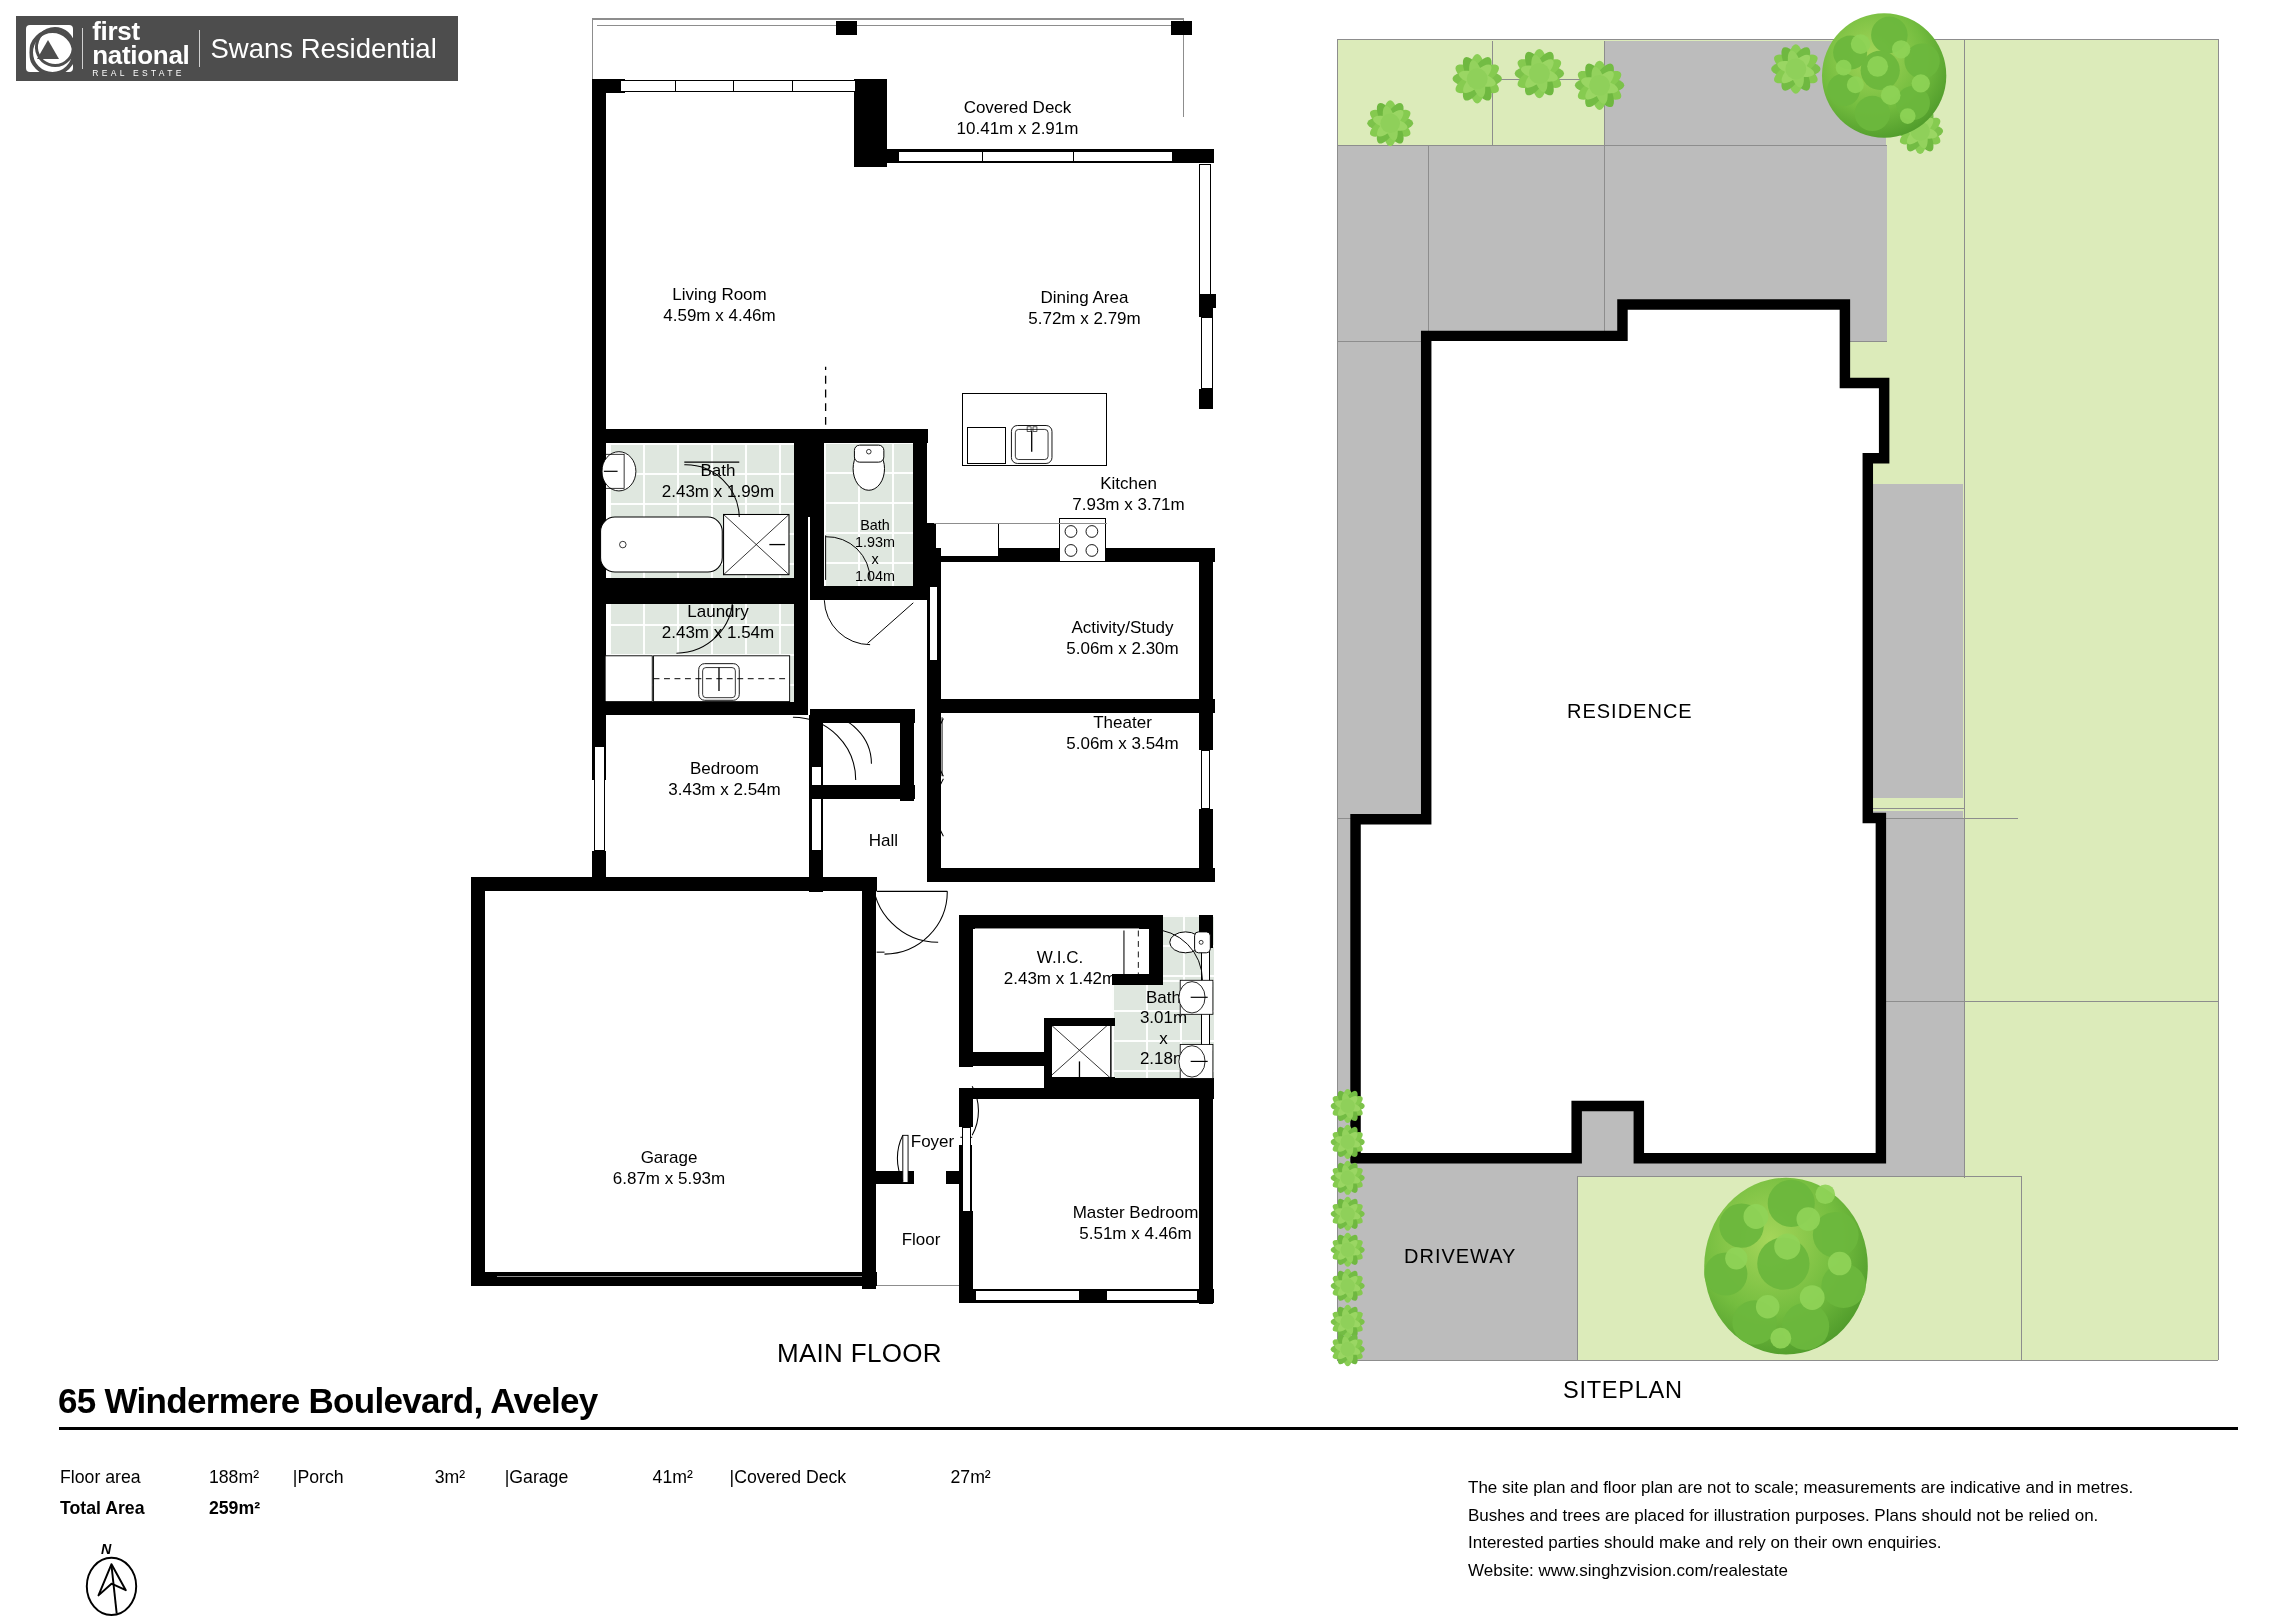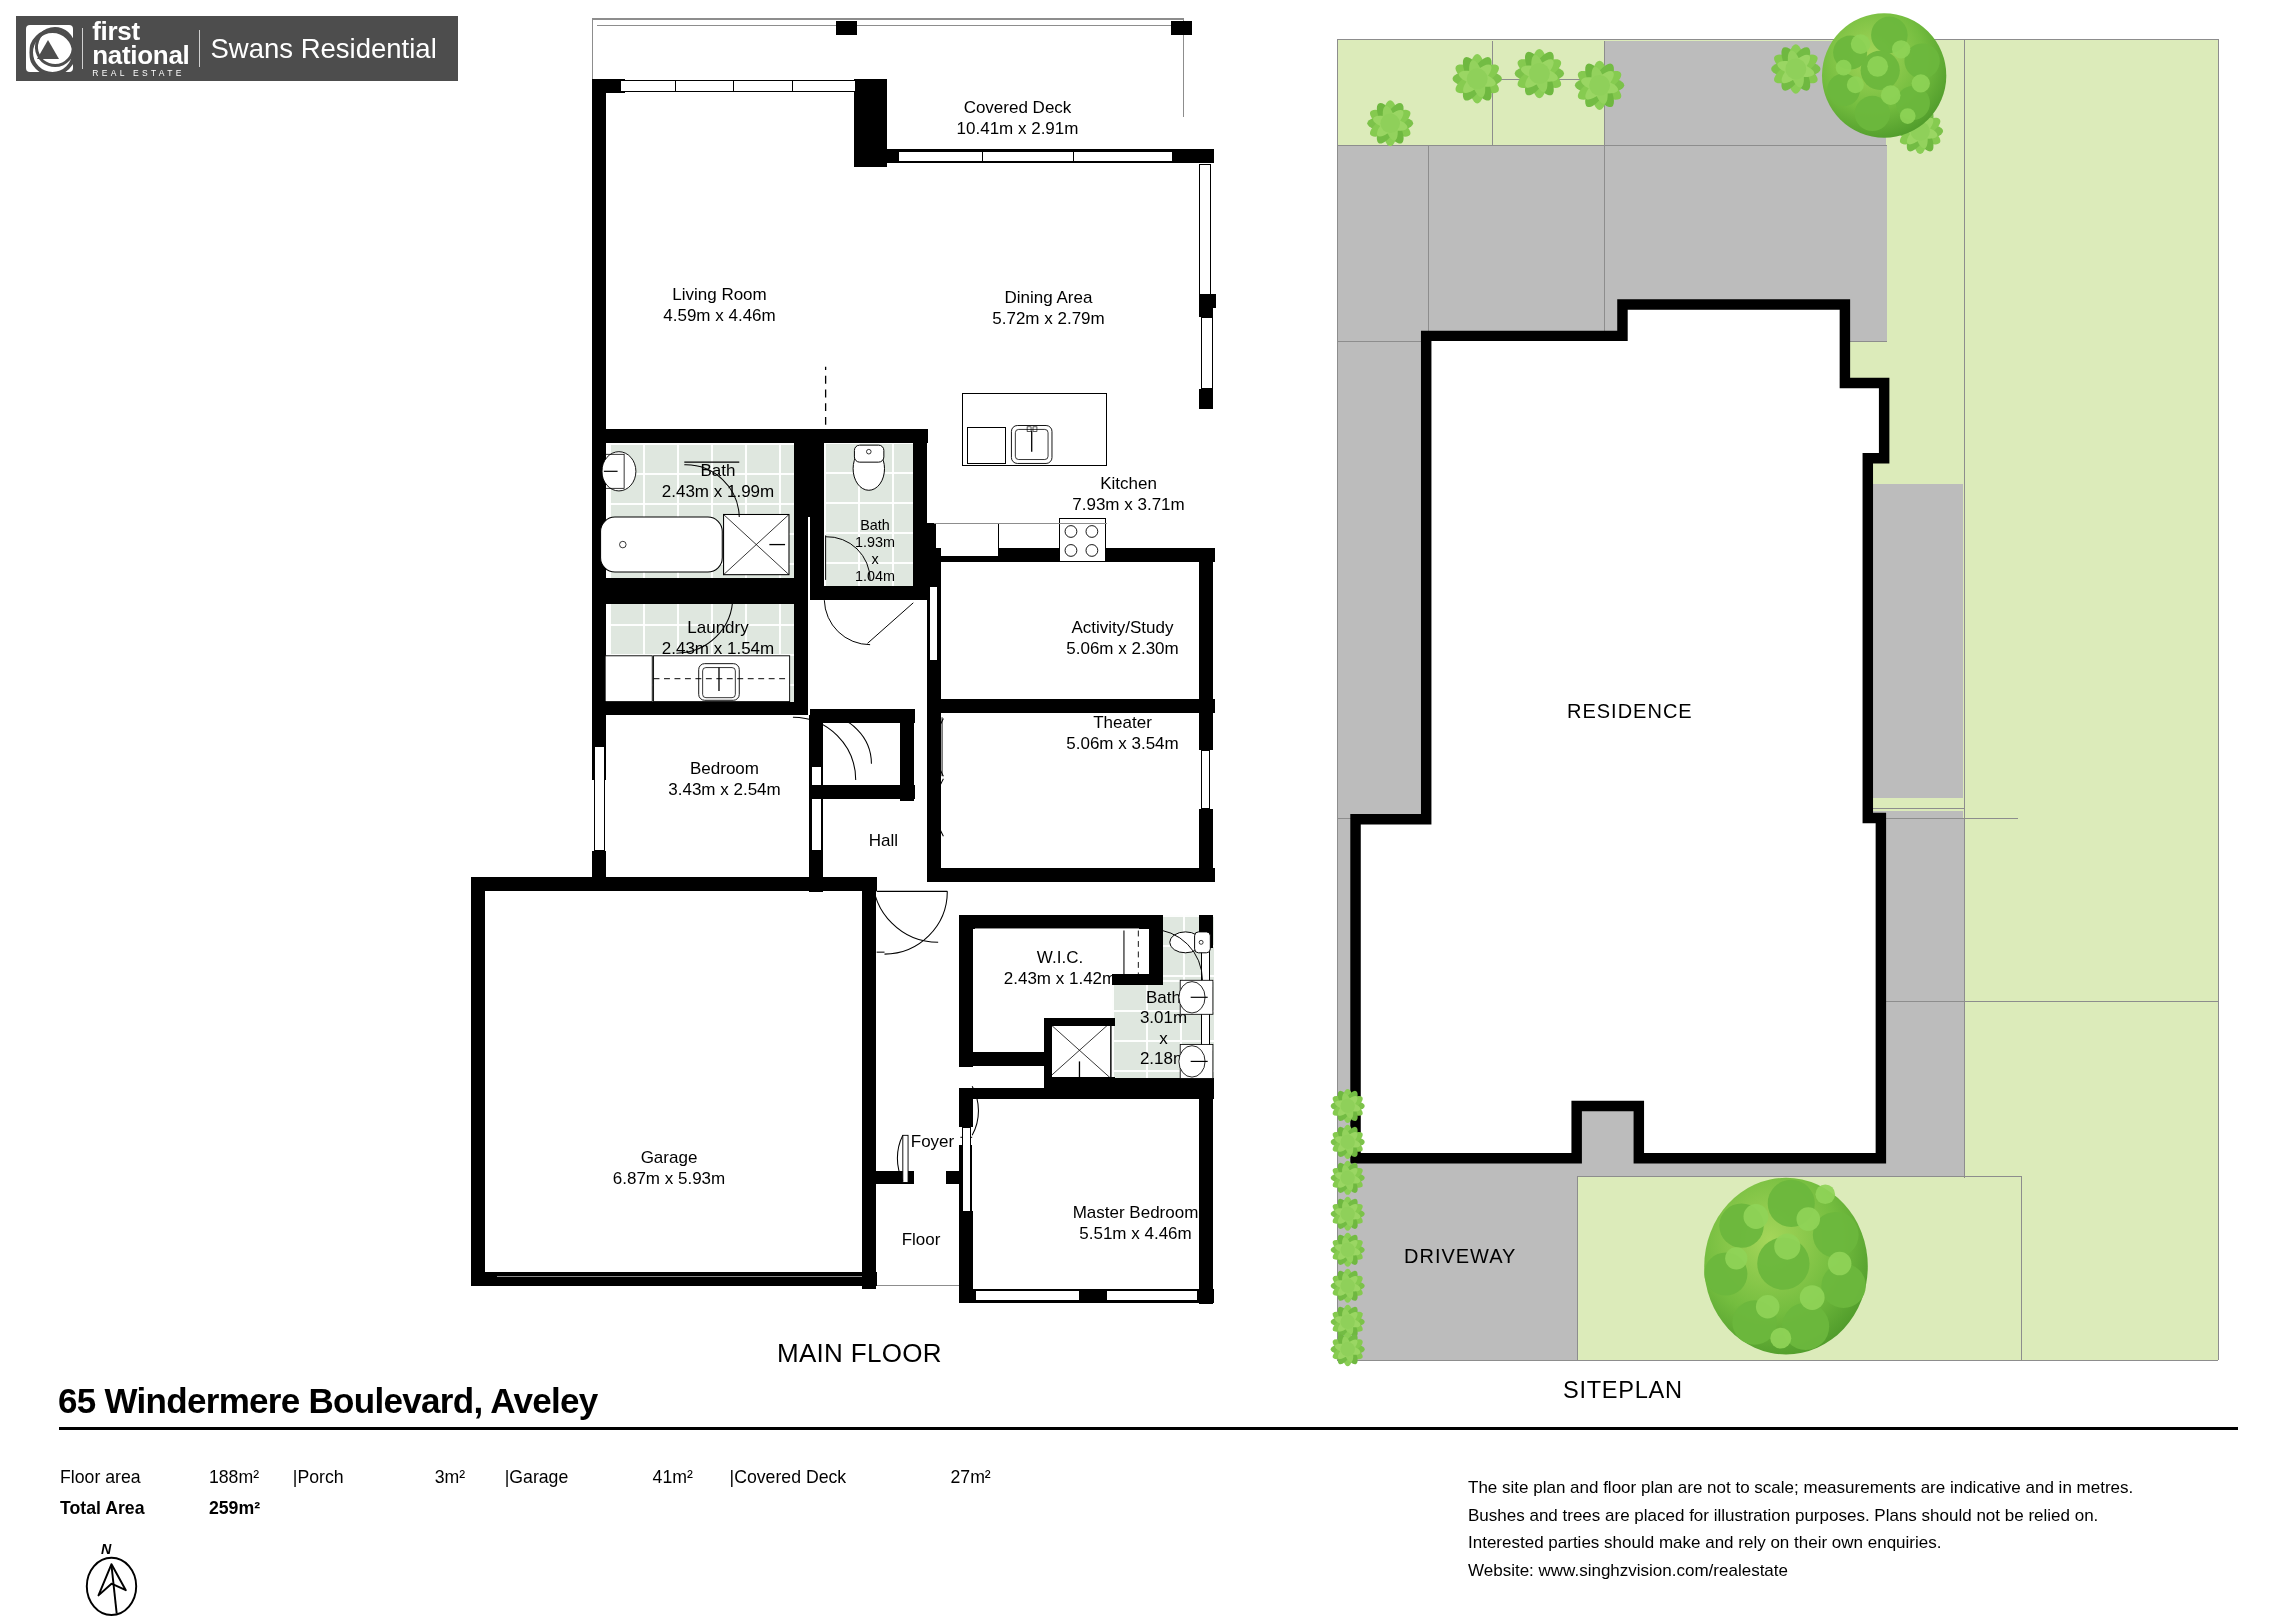--- a/index.html
+++ b/index.html
@@ -267,21 +267,21 @@
   <div class="w" style="left:1199px;top:389px;width:14.4px;height:19.6px;"></div>
 
   <div class="lbl" style="left:913px;top:98px;width:209px;font-size:17px;">
     <span class="n">Covered Deck</span>
     <span class="d">10.41m x 2.91m</span>
   </div>
   <div class="lbl" style="left:615px;top:285px;width:209px;font-size:17px;">
     <span class="n">Living Room</span>
     <span class="d">4.59m x 4.46m</span>
   </div>
-  <div class="lbl" style="left:944px;top:288px;width:209px;font-size:17px;">
+  <div class="lbl" style="left:980px;top:288px;width:209px;font-size:17px;">
     <span class="n">Dining Area</span>
     <span class="d">5.72m x 2.79m</span>
   </div>
 
   <div class="w" style="left:592px;top:429px;width:216px;height:14.4px;"></div>
   <div class="w" style="left:794px;top:429px;width:14.4px;height:164px;"></div>
   <div class="glass" style="left:594px;top:445px;width:10.5px;height:82px;"></div>
   <div class="w" style="left:592px;top:523px;width:14.4px;height:26px;"></div>
   <div class="glass" style="left:594px;top:550px;width:10.5px;height:39px;"></div>
   <div class="lbl" style="left:620px;top:468px;width:209px;font-size:17px;">
@@ -378,21 +378,21 @@
   <svg class="ov" viewBox="0 0 3508 2480" width="2295" height="1623">
     <line x1="1262" y1="670" x2="1262" y2="560" stroke="#000" stroke-width="2" stroke-dasharray="12 9"></line>
   </svg>
 
   <div class="tile" style="left:609px;top:594px;width:185px;height:118px;"></div>
   <div class="tilegrid" style="left:609px;top:594px;width:185px;height:118px;"></div>
   <div class="w" style="left:592px;top:591px;width:216px;height:13px;"></div>
   <div class="w" style="left:592px;top:591px;width:14.4px;height:124px;"></div>
   <div class="w" style="left:592px;top:702px;width:216px;height:13px;"></div>
   <div class="w" style="left:794px;top:591px;width:14.4px;height:124px;"></div>
-  <div class="lbl" style="left:620px;top:602px;width:196px;font-size:17px;margin-top:16px;">
+  <div class="lbl" style="left:620px;top:602px;width:196px;font-size:17px;">
     <span class="n">Laundry</span>
     <span class="d">2.43m x 1.54m</span>
   </div>
   <svg class="ov" viewBox="0 0 3508 2480" width="2295" height="1623">
     <rect x="925" y="1002" width="72" height="70" fill="#fff" stroke="#000" stroke-width="1.4"></rect>
     <rect x="999" y="1002" width="208" height="70" fill="#fff" stroke="#000" stroke-width="1.4"></rect>
     <rect x="1068" y="1014" width="62" height="56" rx="9" fill="none" stroke="#000" stroke-width="1.4"></rect>
     <rect x="1074" y="1020" width="50" height="46" rx="5" fill="none" stroke="#000" stroke-width="1.2"></rect>
     <line x1="1099" y1="1020" x2="1099" y2="1056" stroke="#000" stroke-width="2"></line>
     <line x1="999" y1="1037" x2="1207" y2="1037" stroke="#000" stroke-width="1.5" stroke-dasharray="9 7"></line>

